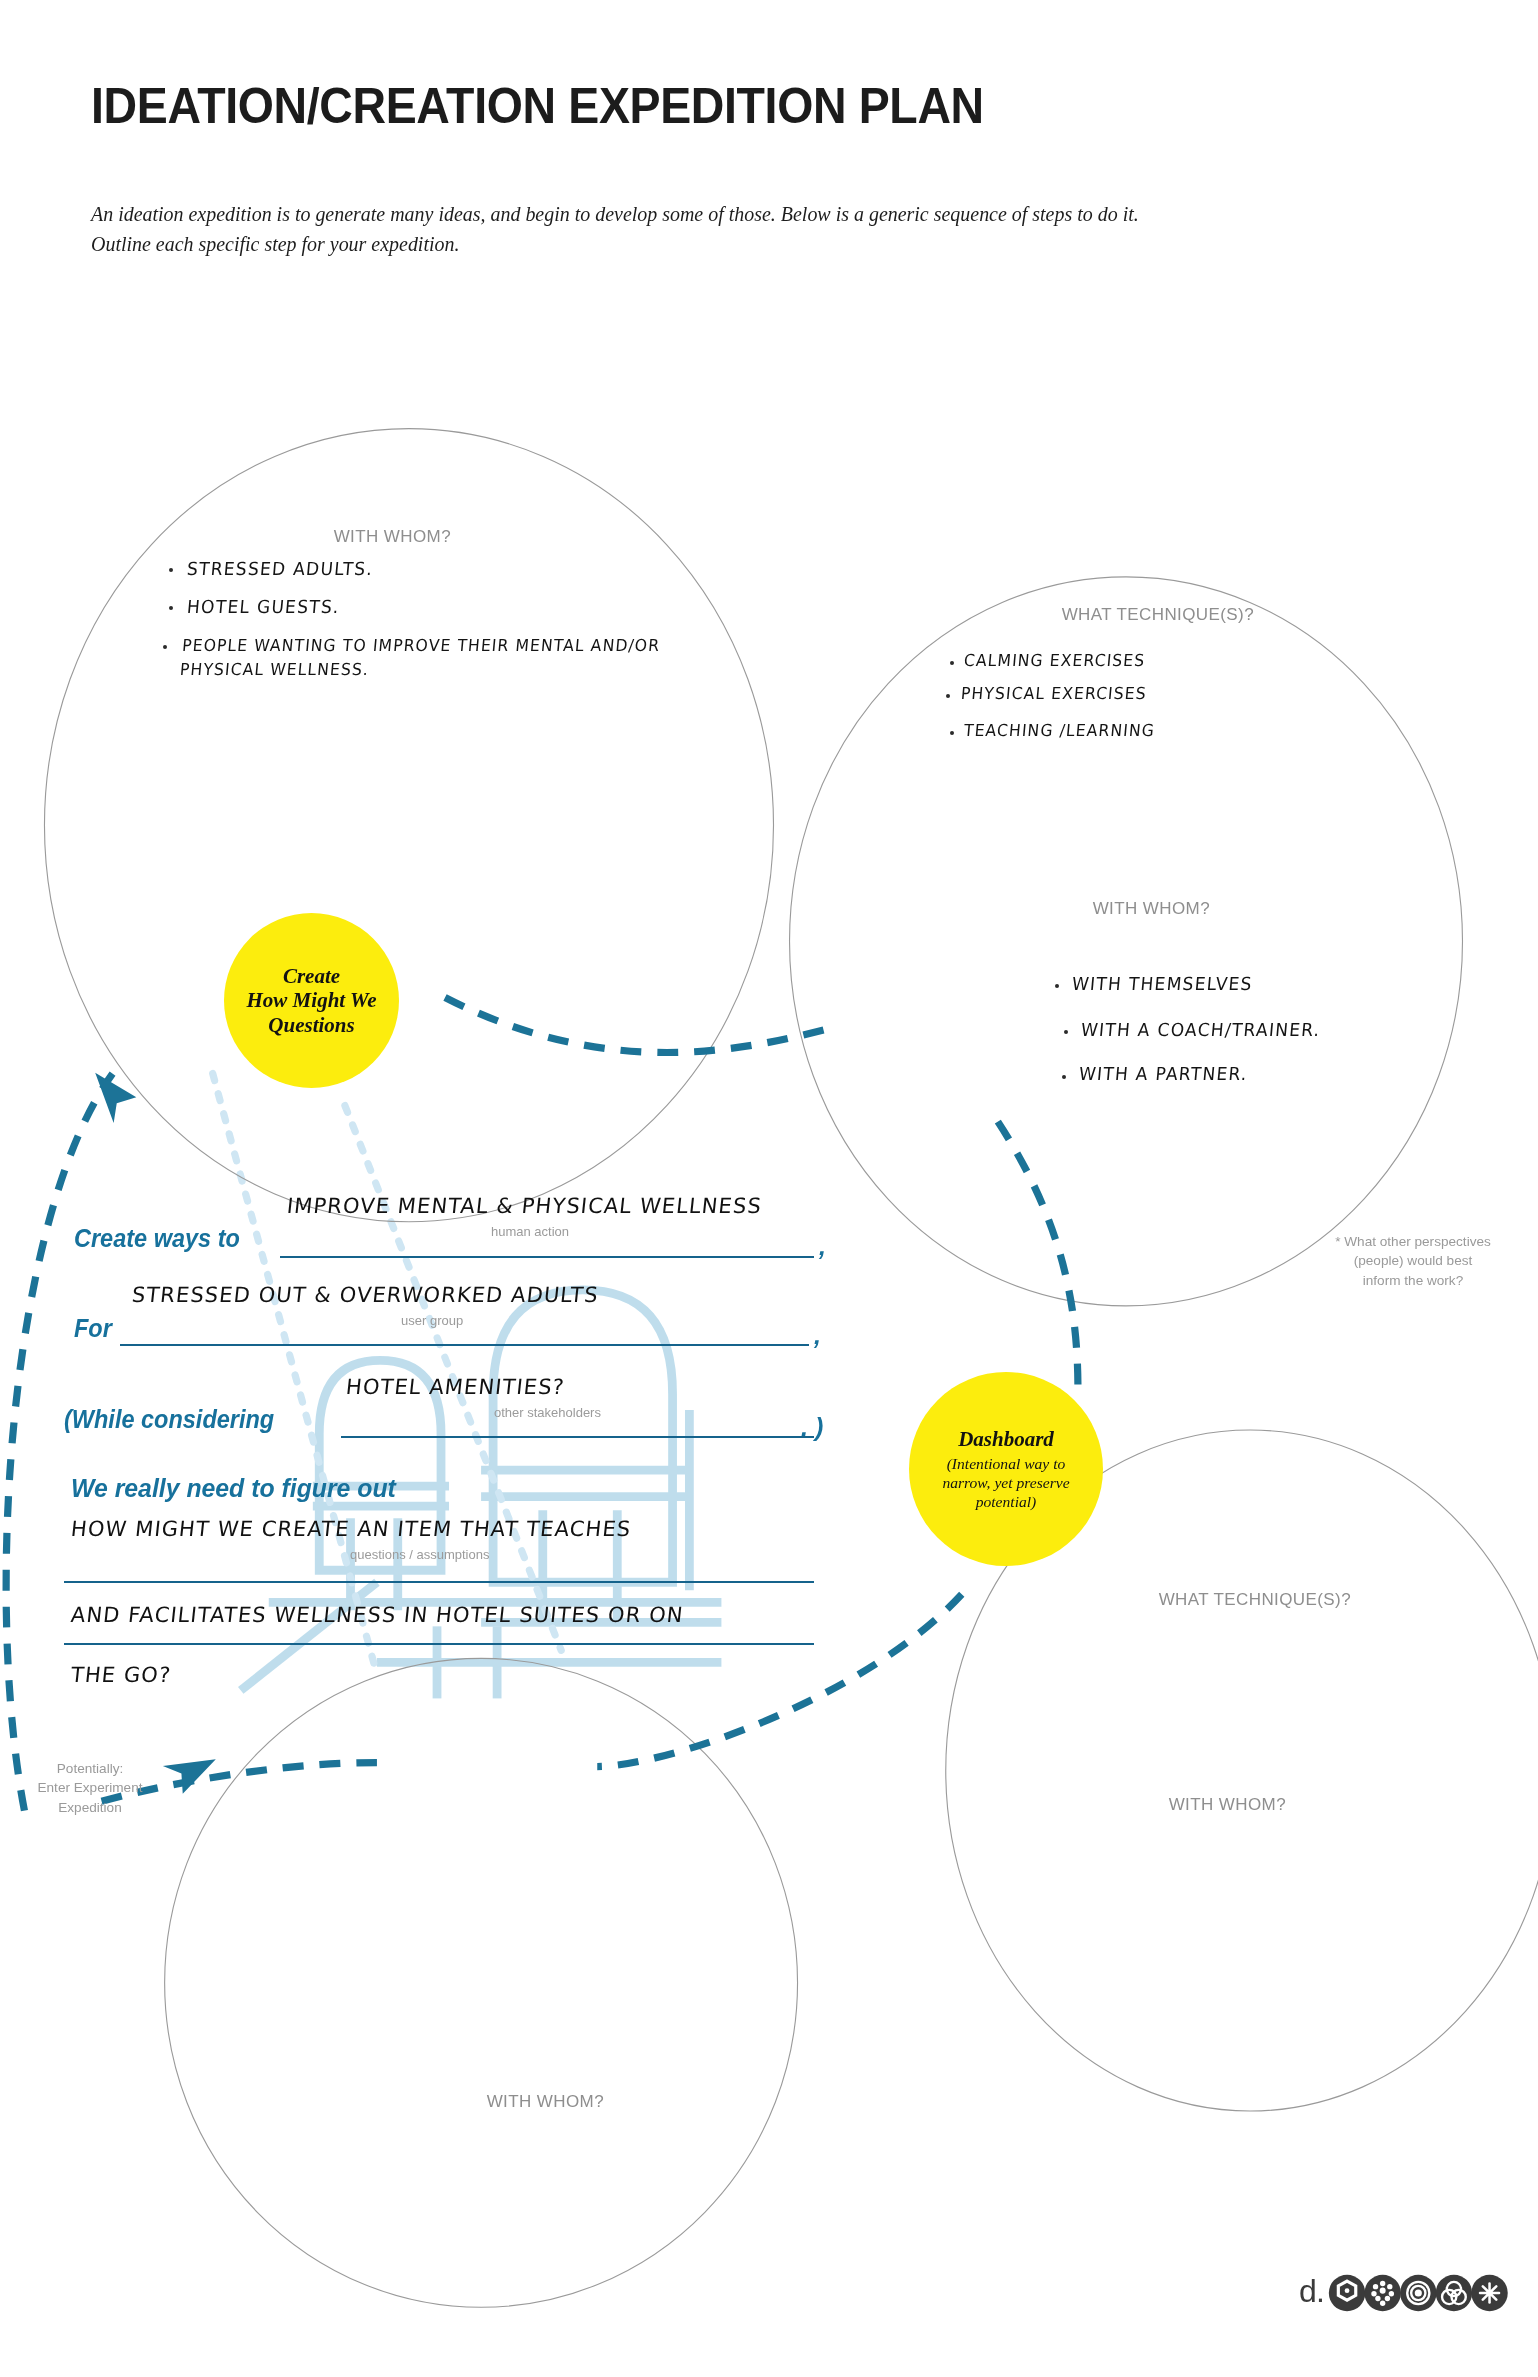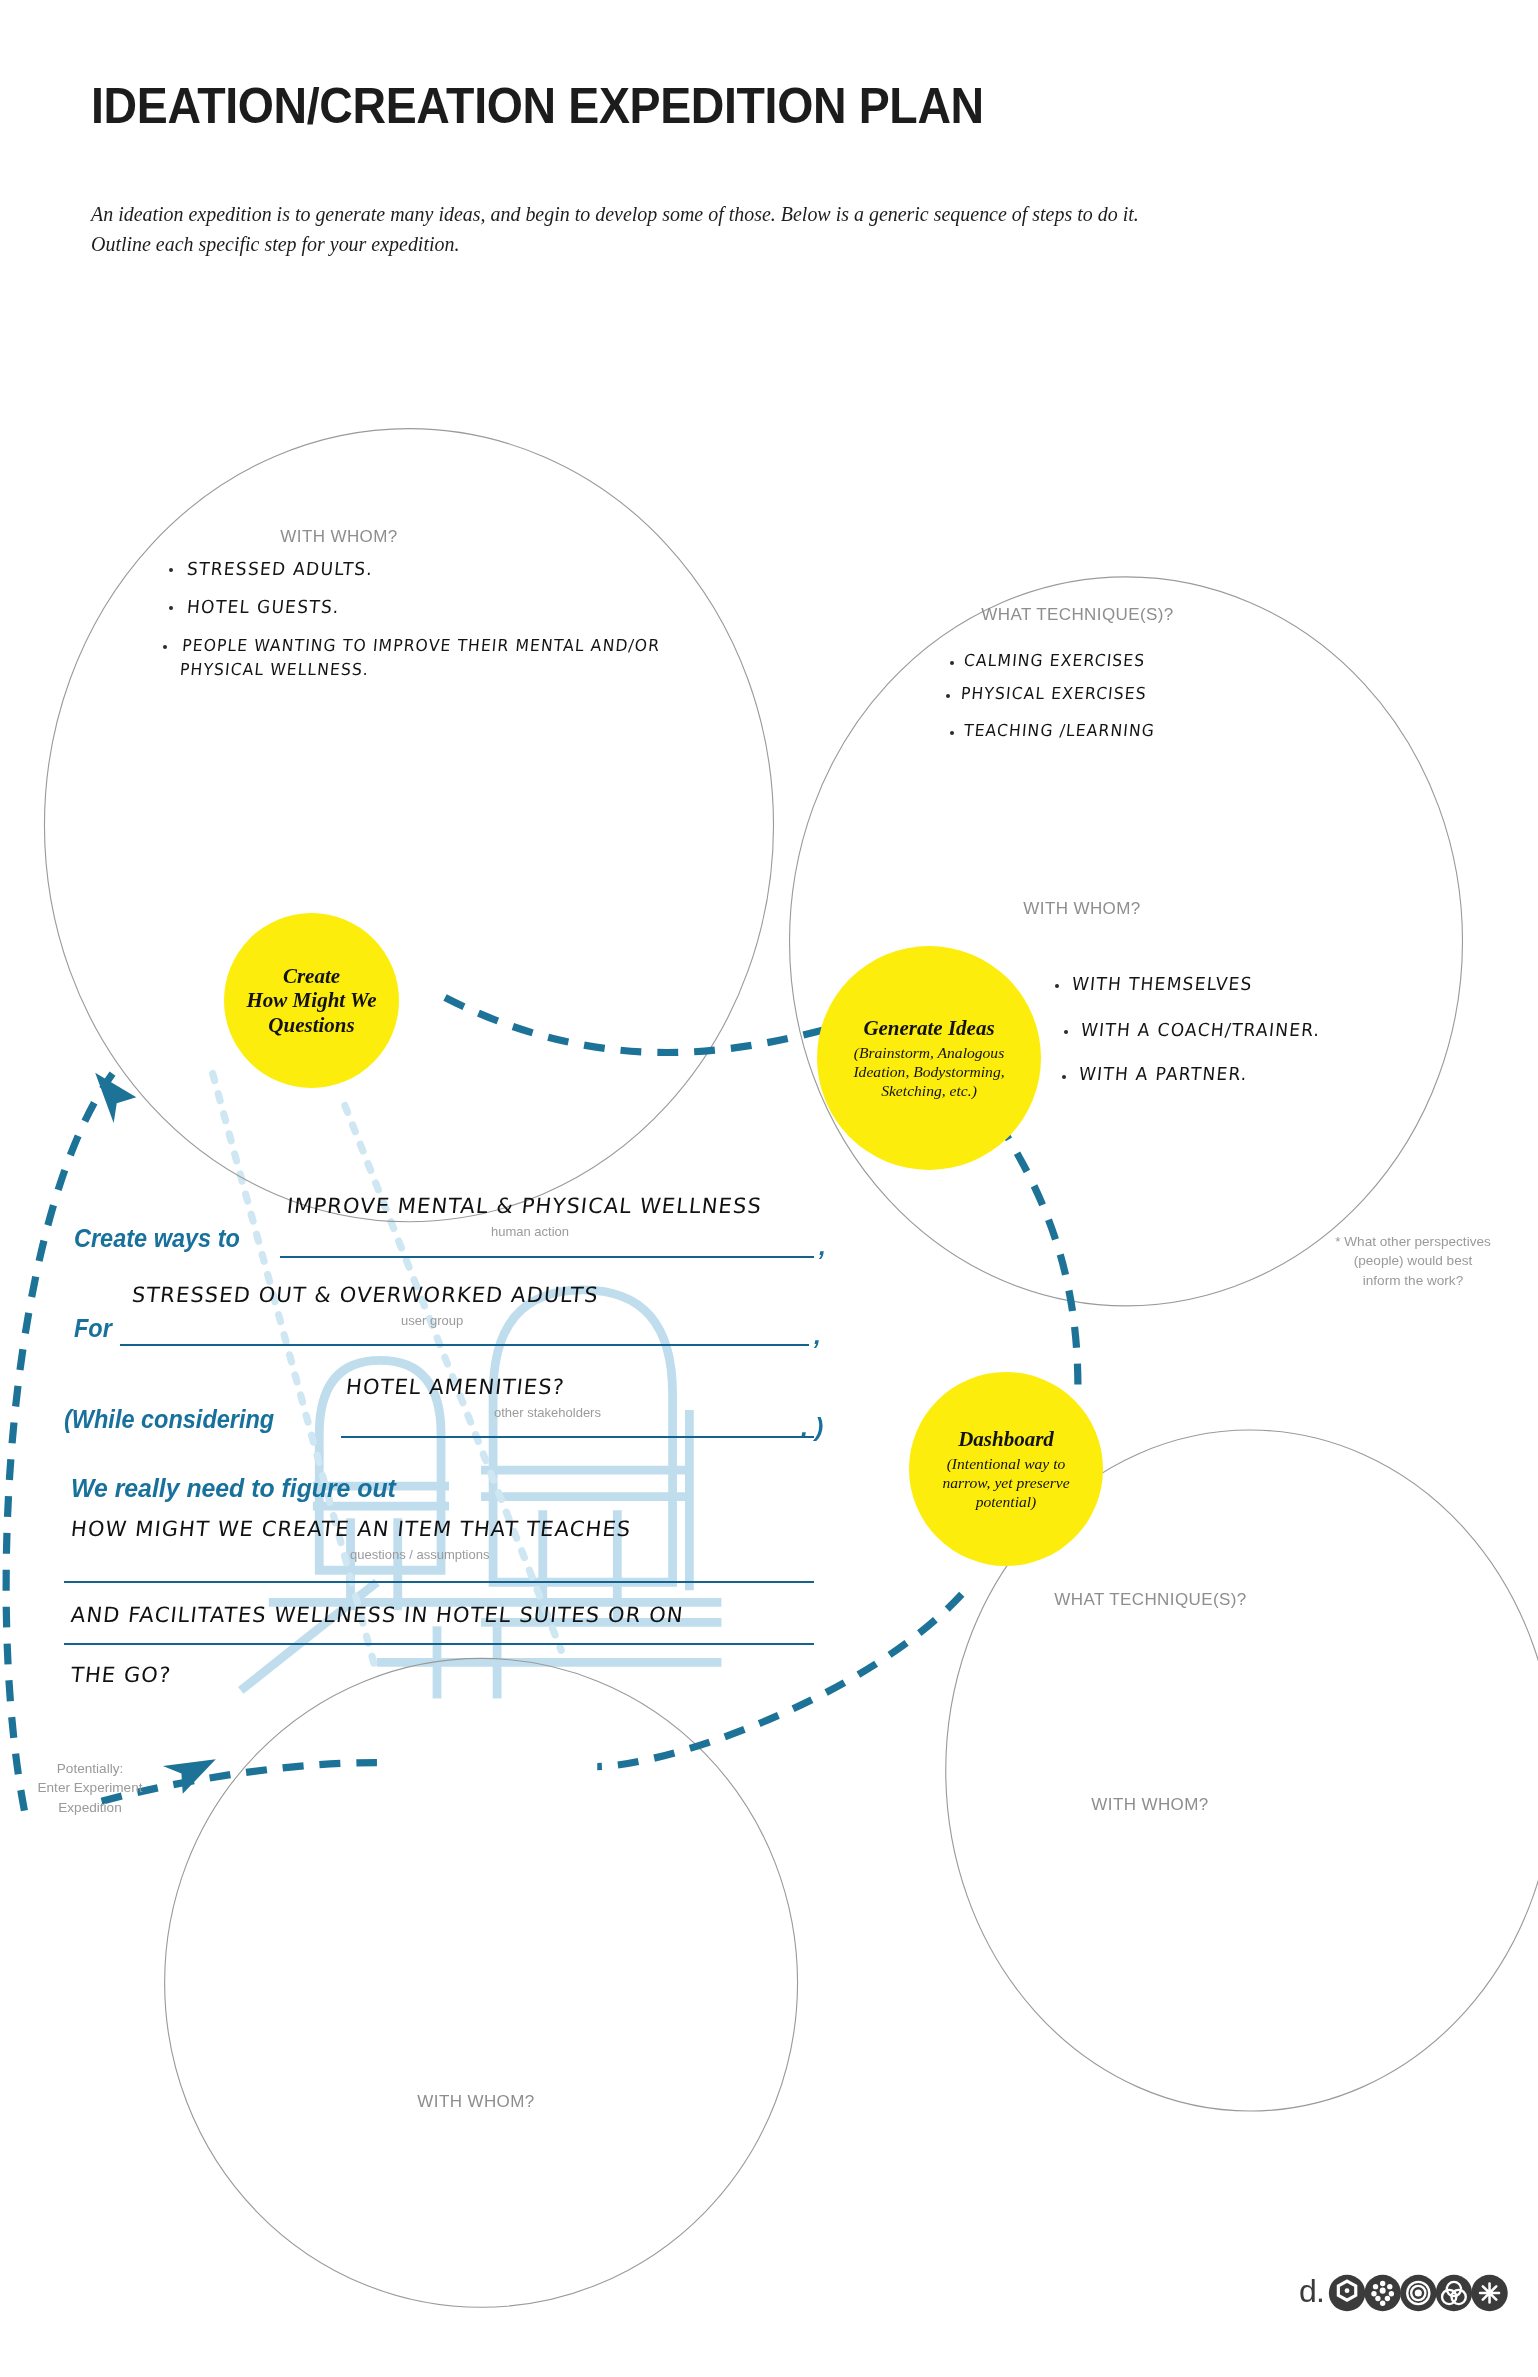--- a/index.html
+++ b/index.html
@@ -25,21 +25,21 @@
 
   
   svg.layer{position:absolute;left:0;top:0;width:1539px;height:2377px;
             pointer-events:none;overflow:visible;}
 
   
   .sec-label{
     position:absolute;
     font-family:"Liberation Sans", sans-serif;
     font-size:17px;color:#8e8e8e;letter-spacing:0.4px;
-    text-align:center;line-height:1.38;white-space:pre-line;
+    text-align:right;line-height:1.38;white-space:pre-line;
   }
   .note-label{
     position:absolute;
     font-family:"Liberation Sans", sans-serif;
     font-size:13.6px;color:#9a9a9a;line-height:1.42;text-align:center;
     white-space:pre-line;
   }
 
   
   .hand{
@@ -209,26 +209,20 @@
   <div class="note-label" style="left:16px;top:1759px;width:148px;">Potentially:
 Enter Experiment
 Expedition</div>
 
   <div class="node" style="left:224px;top:913px;width:175px;height:175px;">
     <div class="n-title" style="white-space:pre-line;">Create
 How Might We
 Questions</div>
   </div>
 
-  <div class="node" style="left:817px;top:946px;width:224px;height:224px;">
-    <div class="n-title">Generate Ideas</div>
-    <div class="n-sub" style="white-space:pre-line;">(Brainstorm, Analogous
-Ideation, Bodystorming,
-Sketching, etc.)</div>
-  </div>
 
   <div class="node" style="left:909px;top:1372px;width:194px;height:194px;">
     <div class="n-title">Dashboard</div>
     <div class="n-sub" style="white-space:pre-line;">(Intentional way to
 narrow, yet preserve
 potential)</div>
   </div>
 
 
   <div id="form-block">

